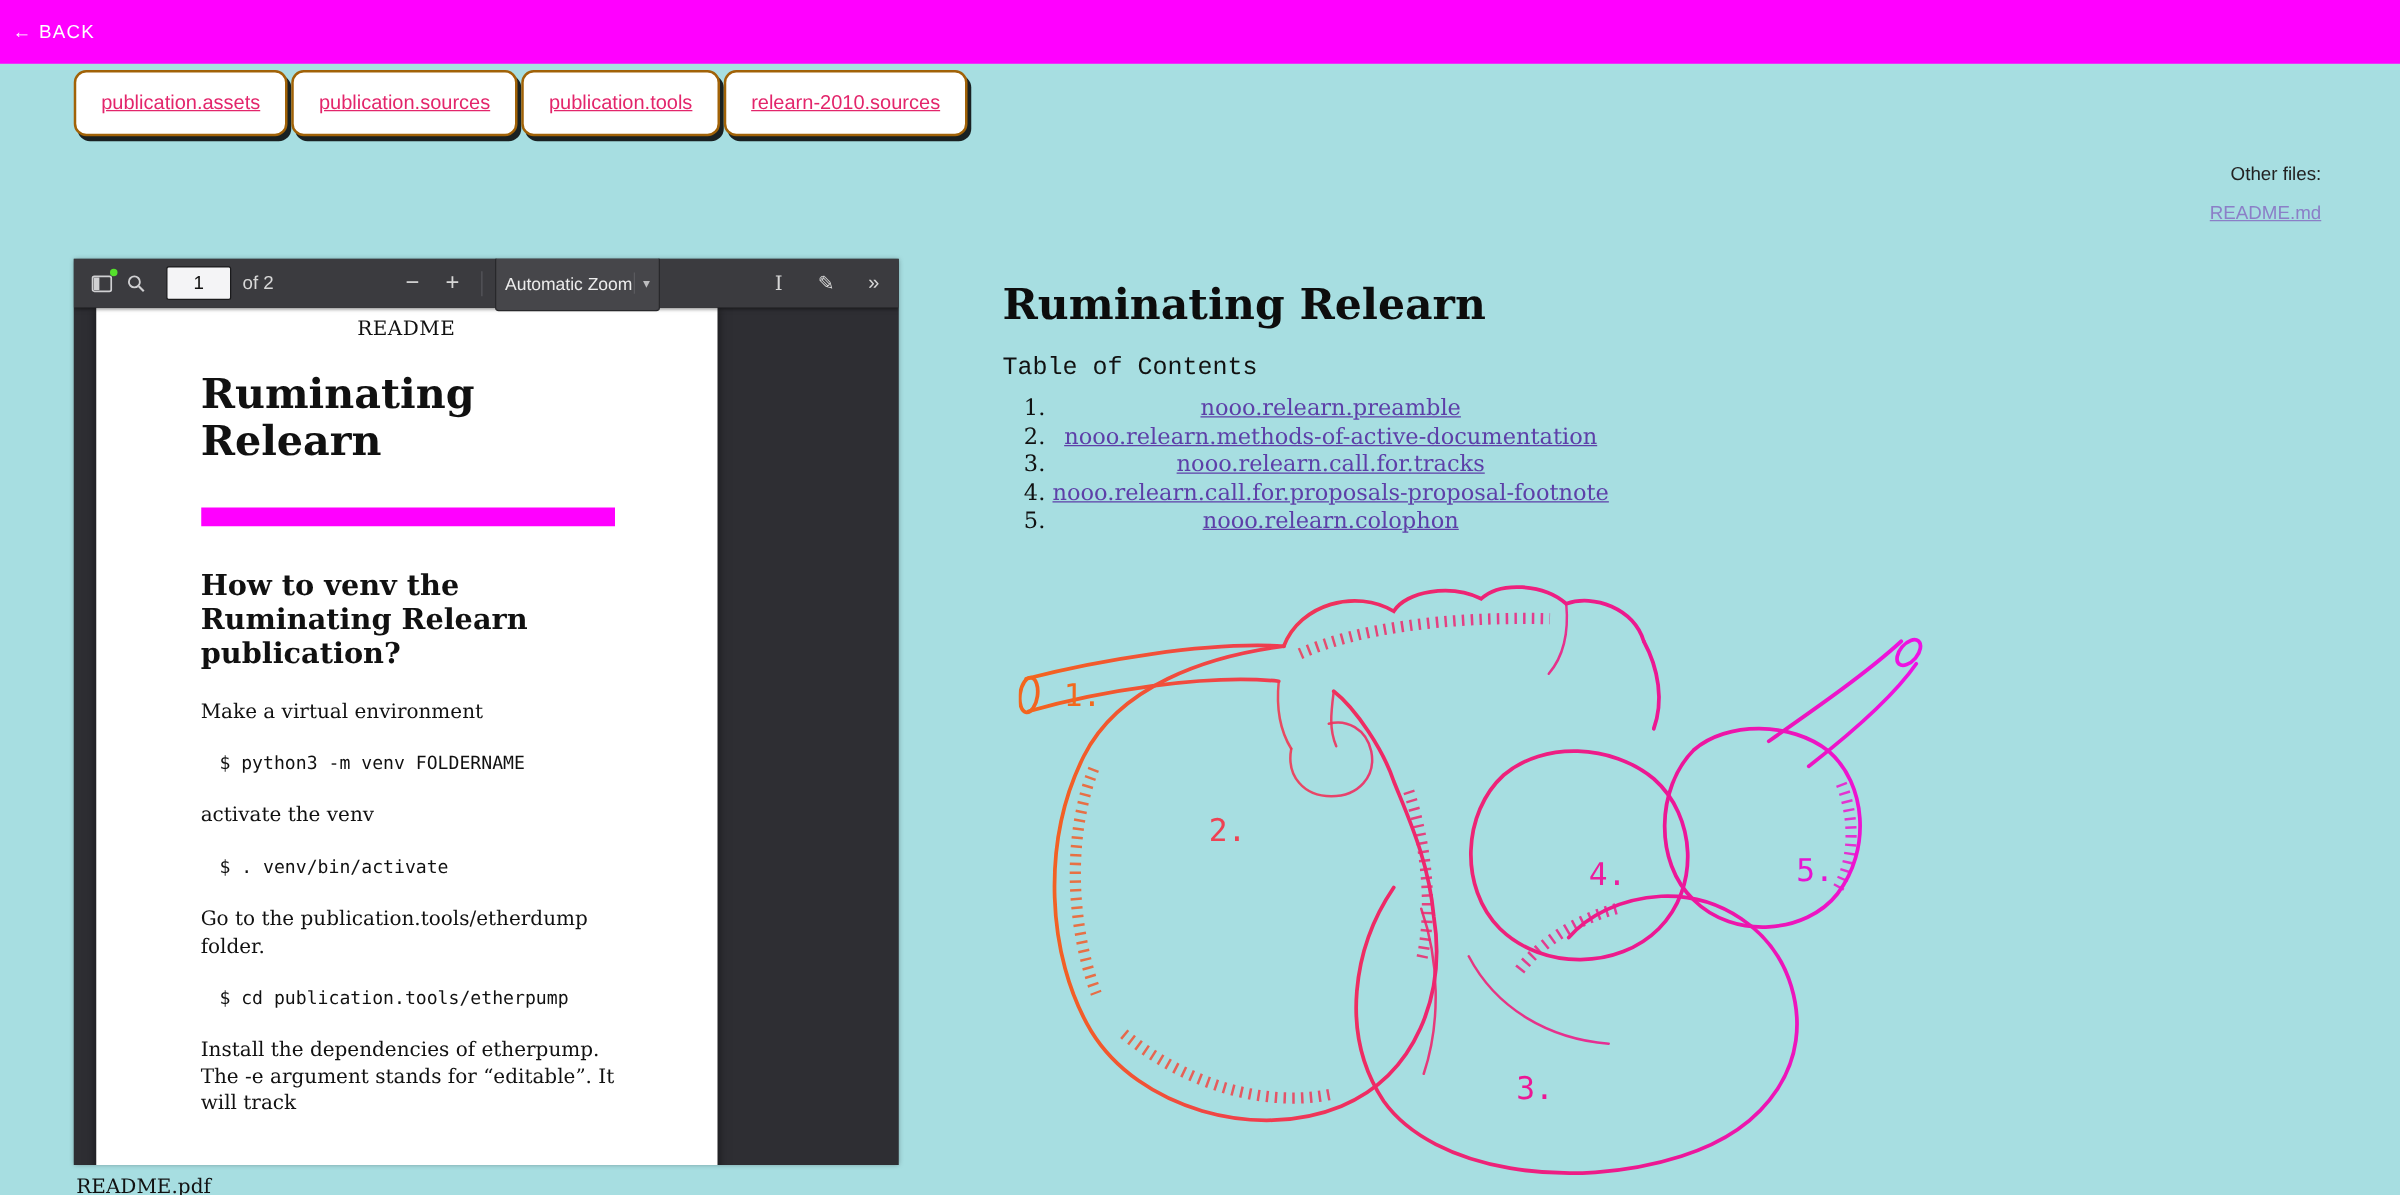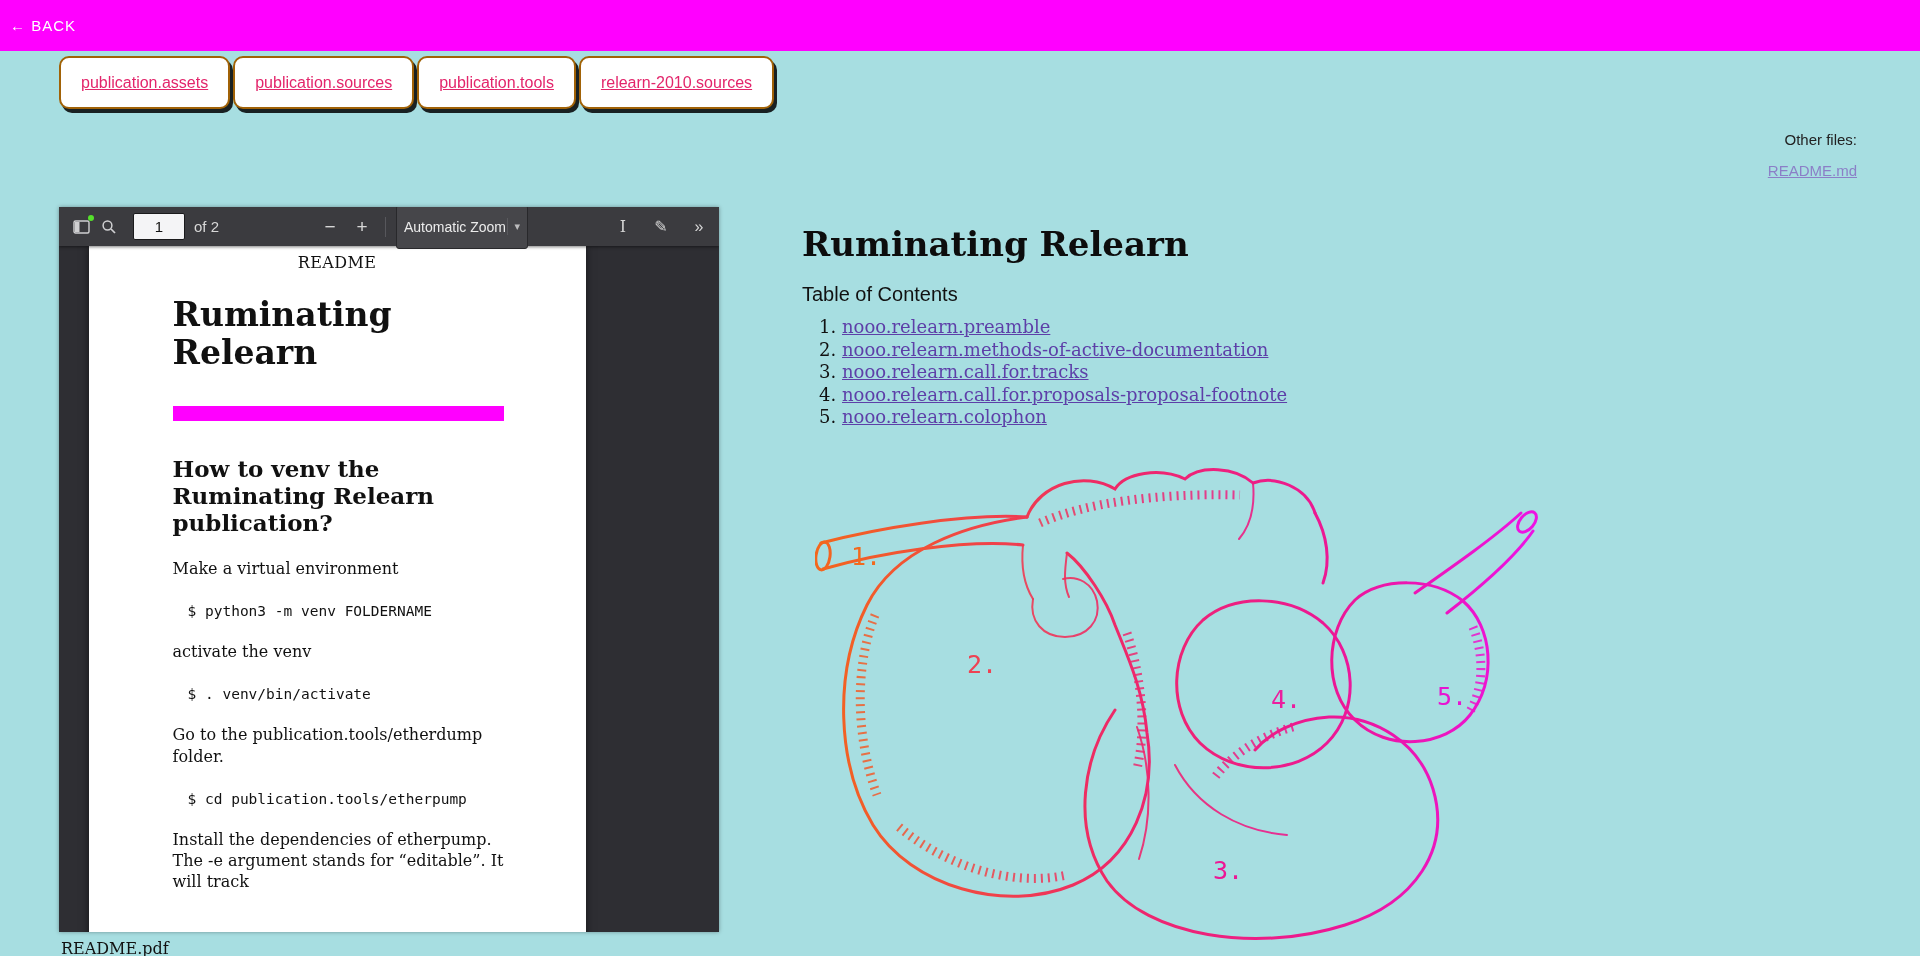--- a/index.html
+++ b/index.html
@@ -68,21 +68,21 @@
     background:#46464a; border:1px solid #28282b; border-radius:3px;
     height:44px; width:132px; display:flex; align-items:center;
     justify-content:space-between; padding:0 7px; color:#ececec; font-size:14px;
     cursor:pointer;
   }
   .zs-chevron { color:#bdbdbf; font-size:11px; border-left:1px solid #5a5a5e; padding-left:6px; height:17px; display:flex; align-items:center; }
   .tb-right { position:absolute; right:6px; top:0; height:39px; display:flex; align-items:center; gap:10px; }
   .ibeam { font-family:"DejaVu Serif", serif; font-size:16px; }
 
   .pdf-body {
-    position:absolute; left:16px; top:39px; width:524px; height:686px;
+    position:absolute; left:4px; top:39px; width:524px; height:686px;
     overflow:hidden;
   }
   .pdf-page {
     width:497px; margin:0 auto; min-height:820px; background:#ffffff;
     box-shadow:0 0 8px rgba(0,0,0,.55); color:#111;
     font-family:"DejaVu Serif", "Liberation Serif", serif;
     padding:7px 80px 0 84px;
   }
   .pg-head { text-align:center; font-size:16px; letter-spacing:.4px; margin-left:-4px; }
   .pg-title { font-size:33px; line-height:1.15; font-weight:bold; margin:24px 0 0; max-width:290px; }
@@ -100,27 +100,27 @@
   }
 
   
   .main-title {
     position:absolute; left:802px; top:224px; margin:0;
     font-family:"DejaVu Serif", "Liberation Serif", serif;
     font-size:34px; font-weight:bold; color:#0d0d0d;
   }
   .toc-title {
     position:absolute; left:802px; top:283px;
-    font-family:Liberation Sans, sans-serif; font-size:20px; color:#111;
+    font-family:Liberation Mono, monospace; font-size:20px; color:#111;
   }
   .toc-list {
     position:absolute; left:802px; top:316px;
     font-family:"DejaVu Serif", "Liberation Serif", serif; font-size:18px; color:#111;
   }
-  .toc-list ol { margin:0; padding-left:40px; }
+  .toc-list ol { margin:0; padding-left:40px;text-align:center; }
   .toc-list li { line-height:22.6px; }
   .toc-list a { color:#5d3fa8; text-decoration:underline; }
 
   
   .figure-wrap { position:absolute; left:815px; top:465px; width:725px; height:491px; }
   .ln  { stroke:url(#sg); stroke-width:3; fill:none; stroke-linecap:round; }
   .ln2 { stroke:url(#sg); stroke-width:2; fill:none; stroke-linecap:round; opacity:.9; }
   .hatch { stroke:url(#sg); stroke-width:9; fill:none; stroke-dasharray:2 5; opacity:.85; }
   .fig-num { font-family:"DejaVu Sans Mono", monospace; font-size:25px; }
 </style>

